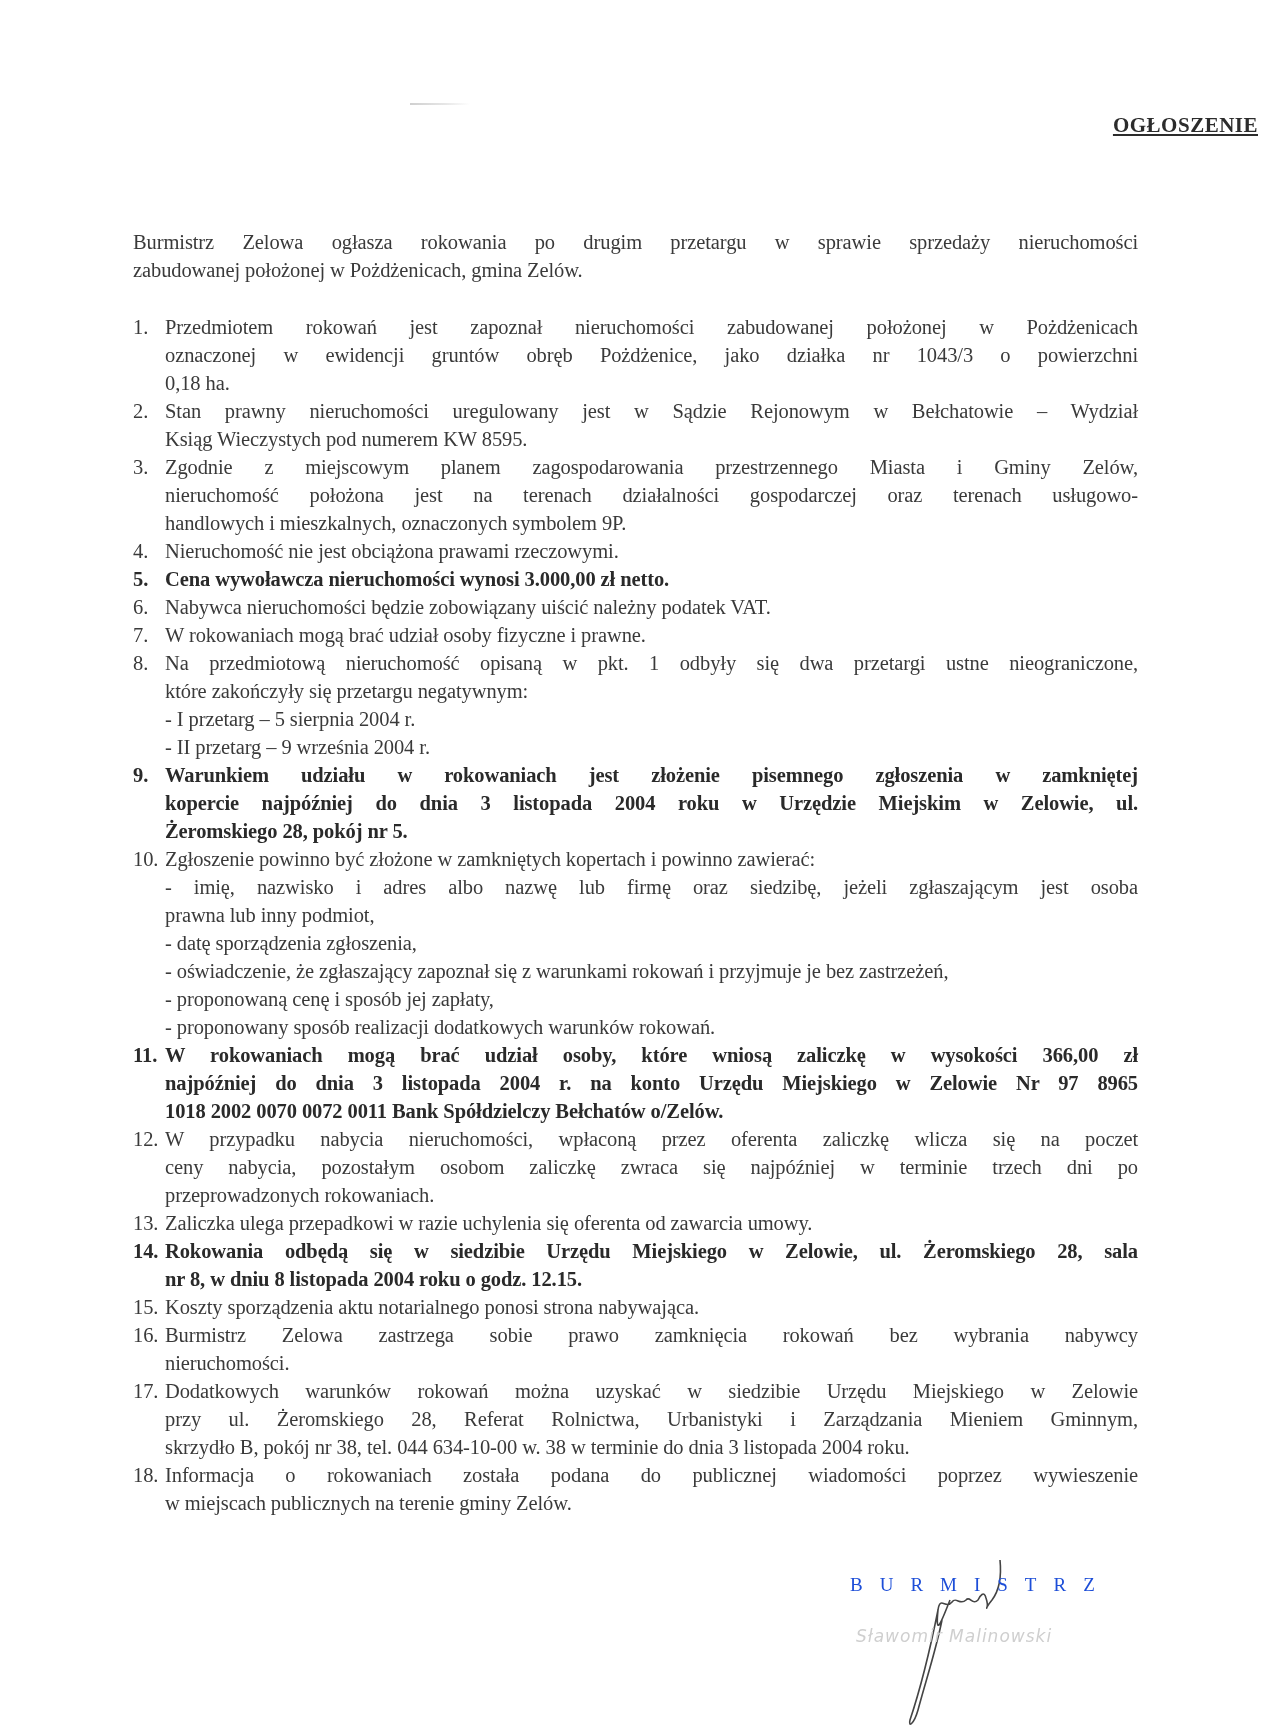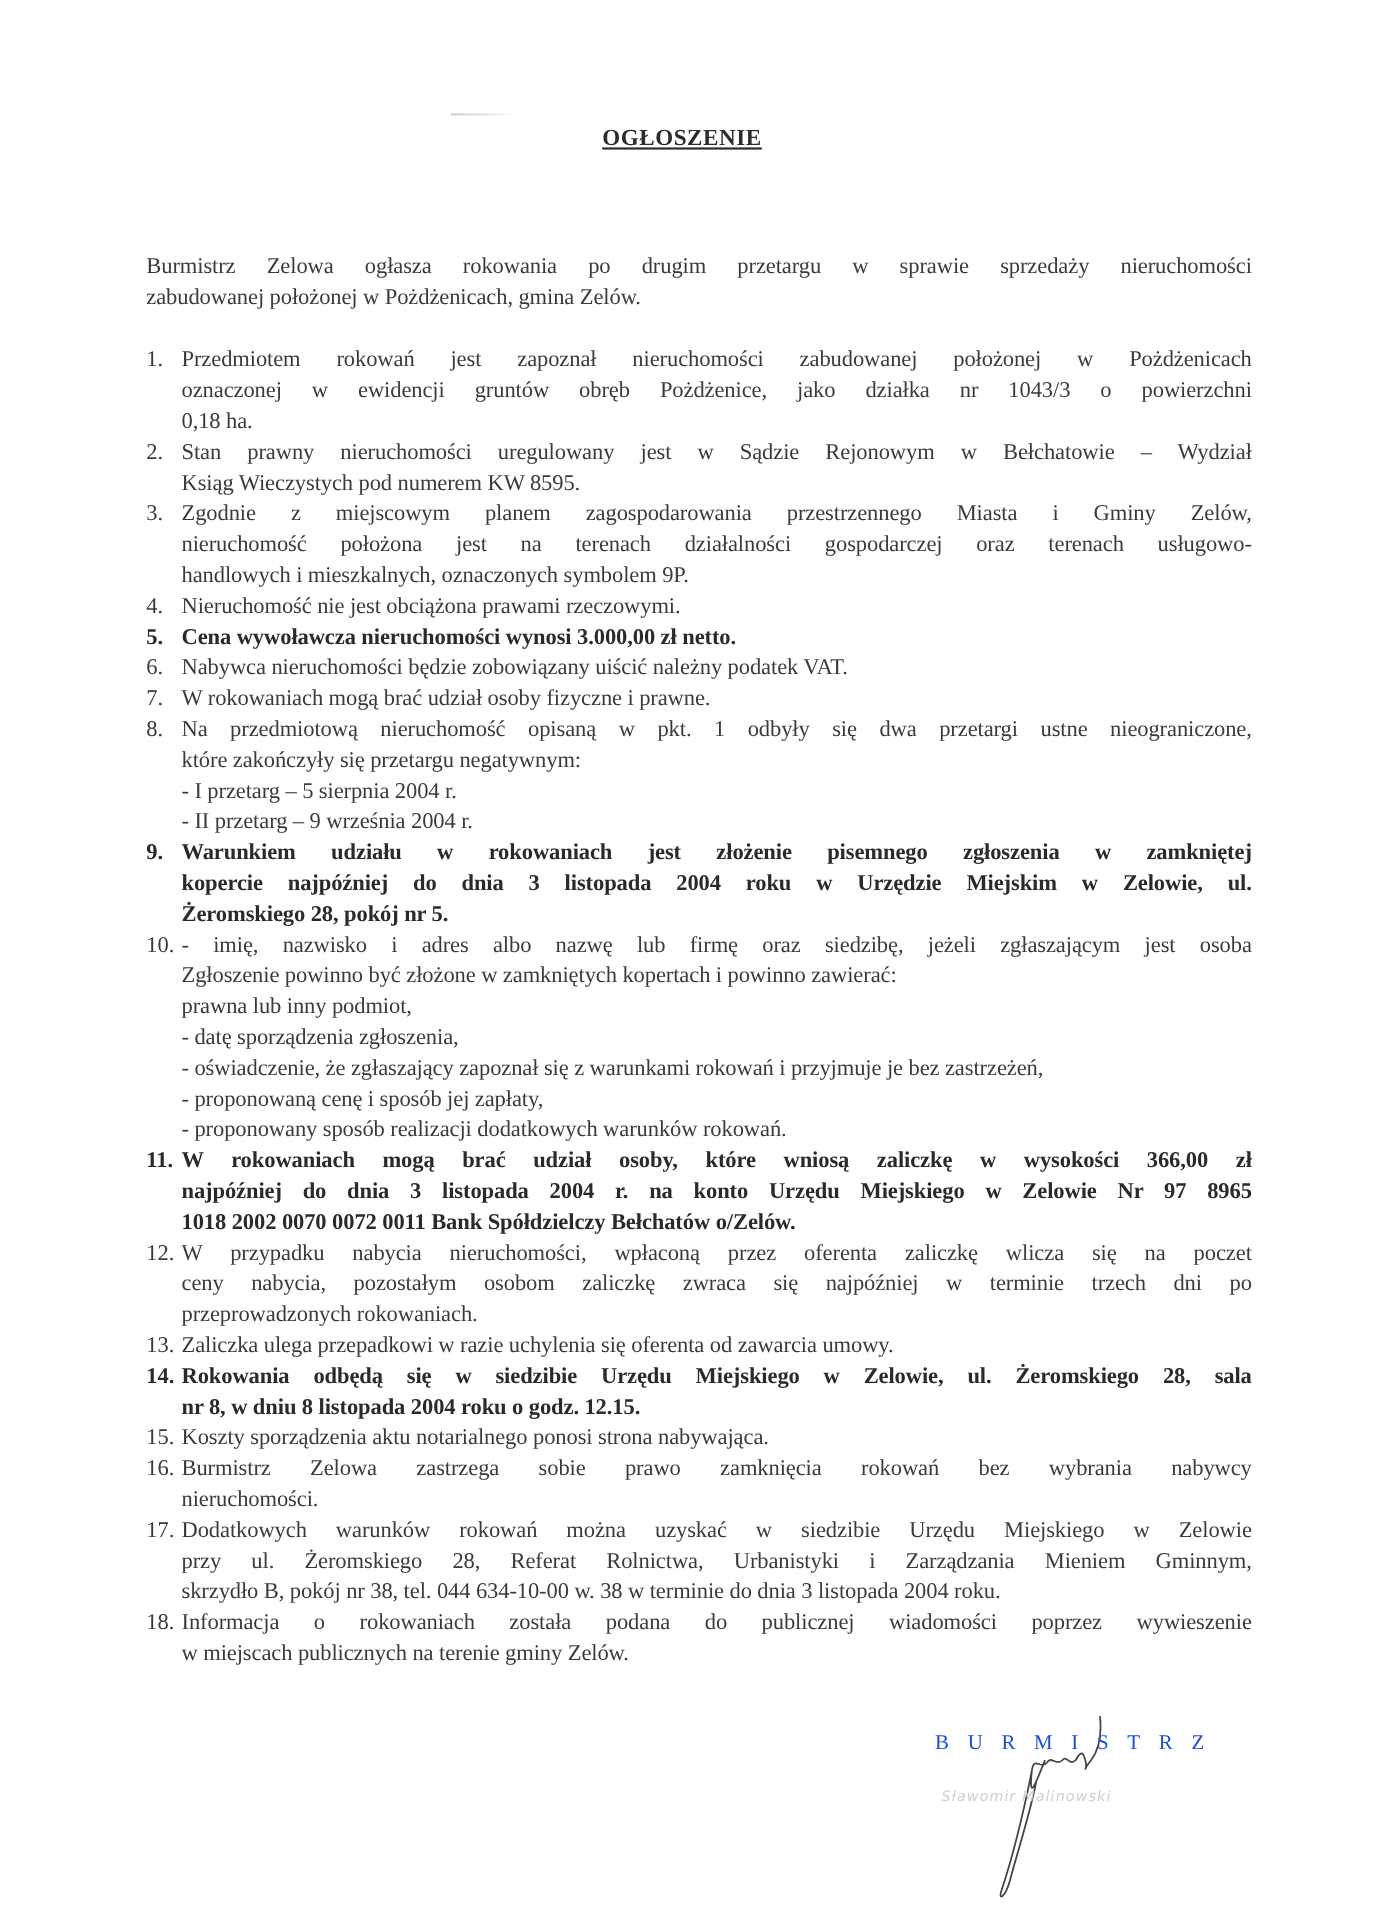--- a/index.html
+++ b/index.html
@@ -11,21 +11,21 @@
       font-family: "Liberation Serif", "DejaVu Serif", serif;
       color: #3a3a3a;
     }
     .page { position: absolute; left: 0; top: 0; width: 1268px; height: 1735px; }
     .scan-mark {
       position: absolute; left: 410px; top: 103px; width: 60px; height: 2px;
       background: linear-gradient(90deg, #bbb, #ddd 60%, transparent);
       opacity: 0.7;
     }
     .title {
-      position: absolute; left: 0; width: 1240px; text-align: center;
+      position: absolute; left: 18px; width: 1240px; text-align: right;
       font-weight: bold; font-size: 21px; color: #2c2c2c;
     }
     .title.main { top: 113px; text-decoration: underline; letter-spacing: 0.5px; }
     .title.sub { top: 144px; }
 
     .body-text {
       position: absolute; left: 133px; width: 1005px;
       font-size: 20.5px; line-height: 28px;
       letter-spacing: -0.1px;
     }
@@ -39,21 +39,21 @@
     .item .line.last { text-align-last: left; }
 
     .sig {
       position: absolute; left: 850px; top: 1574px; width: 260px;
       font-family: "Liberation Serif", serif;
       color: #1d4ed8; font-size: 19px; letter-spacing: 17px;
     }
     .sig-name {
       position: absolute; left: 856px; top: 1626px;
       font-family: "DejaVu Sans", sans-serif; font-style: italic;
-      color: #cfcfcf; font-size: 13px; letter-spacing: 1px;
+      color: #cfcfcf; font-size: 17px; letter-spacing: 1px;
     }
     .signature-svg { position: absolute; left: 880px; top: 1540px; width: 170px; height: 190px; }
   </style>
 </head>
 <body>
 
 <div class="page">
   <div class="scan-mark"></div>
 
   <div class="title main">OGŁOSZENIE</div>
@@ -107,22 +107,22 @@
         <span class="line last">- II przetarg – 9 września 2004 r.</span>
       </p>
       <p class="item bold">
         <span class="num">9.</span>
         <span class="line">Warunkiem udziału w rokowaniach jest złożenie pisemnego zgłoszenia w zamkniętej</span>
         <span class="line">kopercie najpóźniej do dnia 3 listopada 2004 roku w Urzędzie Miejskim w Zelowie, ul.</span>
         <span class="line last">Żeromskiego 28, pokój nr 5.</span>
       </p>
       <p class="item">
         <span class="num">10.</span>
+        <span class="line last">Zgłoszenie powinno być złożone w zamkniętych kopertach i powinno zawierać:</span>
         <span class="line">- imię, nazwisko i adres albo nazwę lub firmę oraz siedzibę, jeżeli zgłaszającym jest osoba</span>
-        <span class="line last">Zgłoszenie powinno być złożone w zamkniętych kopertach i powinno zawierać:</span>
         <span class="line last">prawna lub inny podmiot,</span>
         <span class="line last">- datę sporządzenia zgłoszenia,</span>
         <span class="line last">- oświadczenie, że zgłaszający zapoznał się z warunkami rokowań i przyjmuje je bez zastrzeżeń,</span>
         <span class="line last">- proponowaną cenę i sposób jej zapłaty,</span>
         <span class="line last">- proponowany sposób realizacji dodatkowych warunków rokowań.</span>
       </p>
       <p class="item bold">
         <span class="num">11.</span>
         <span class="line">W rokowaniach mogą brać udział osoby, które wniosą zaliczkę w wysokości 366,00 zł</span>
         <span class="line">najpóźniej do dnia 3 listopada 2004 r. na konto Urzędu Miejskiego w Zelowie Nr 97 8965</span>

